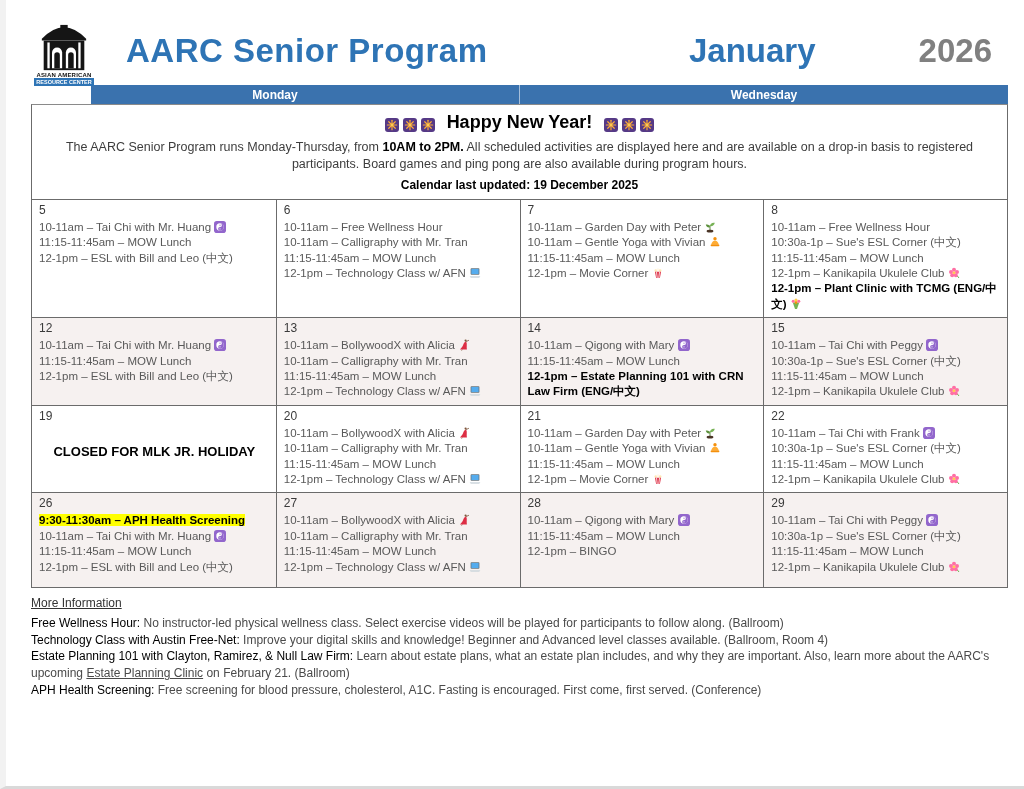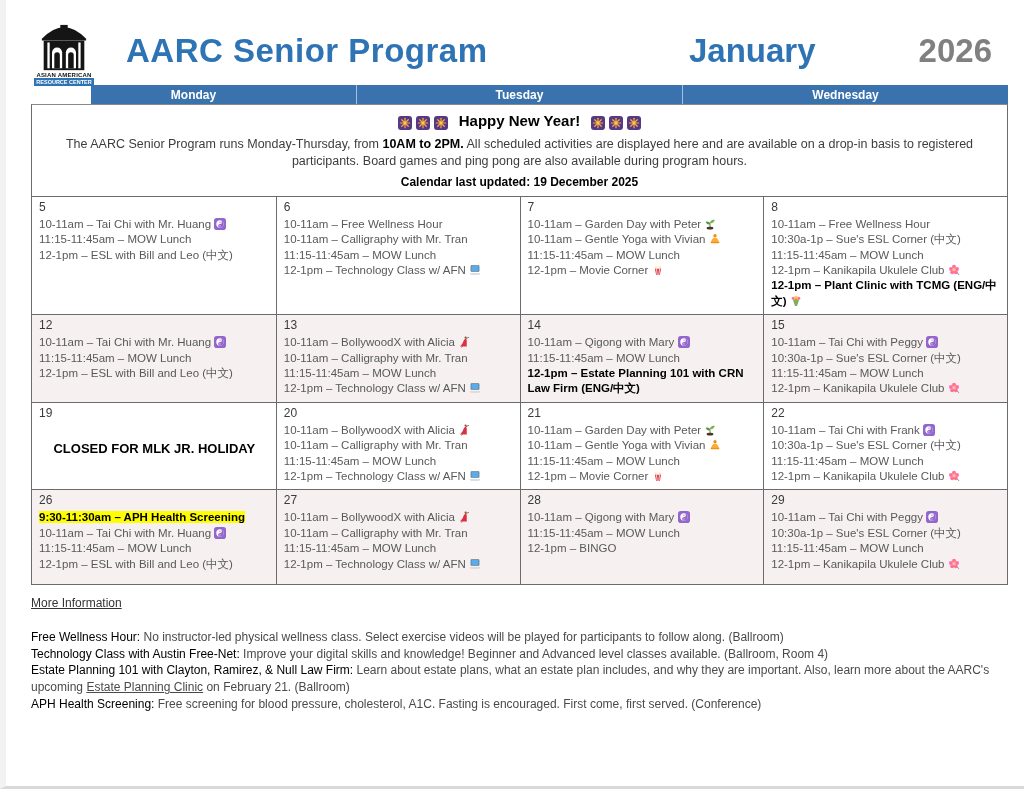--- a/index.html
+++ b/index.html
@@ -19,21 +19,21 @@
 
   
   .dayhdr { position:absolute; left:25px; top:85px; width:977px; height:19px; background:var(--bar-blue,#3A72AE); display:flex; z-index:1; }
   .dayhdr .dh { flex:1; display:flex; align-items:center; justify-content:center; color:#fff; font-size:12px; font-weight:bold; border-left:1px solid rgba(255,255,255,.55); }
   .dayhdr .dh:first-child { border-left:none; }
   .dayhdr .mask { position:absolute; left:0; top:0; width:60px; height:19px; background:#fff; }
 
   
   .tablewrap { position:absolute; left:25px; top:104px; width:977px; border:1px solid #6b6b6b; border-top:1px solid #8a8a8a; background:#fff; }
   .banner { text-align:center; }
-  .bline1 { font-size:15px; font-weight:bold; color:#000; margin:7px 0 6px; }
+  .bline1 { font-size:18px; font-weight:bold; color:#000; margin:7px 0 6px; }
   .bline1 .ic { margin:0 2px; }
   .bline1 .btext { margin:0 5px; }
   .intro { font-size:12.5px; color:#3d3d3d; line-height:1.35; max-width:945px; margin:0 auto; }
   .intro .fb { color:#000; }
   .updated { font-size:12px; font-weight:bold; color:#000; margin:5px 0 7px; }
 
   .week { display:flex; border-top:1px solid #6b6b6b; background:#fff; }
   .week.tinted { background:var(--week-tint,#F6F1F0); }
   .week:nth-of-type(1) { min-height:115px; }
   .week:nth-of-type(2) { min-height:83px; }
@@ -47,21 +47,21 @@
   .event .hl { background:var(--highlight,#FFFF00); }
   .closed-cell { display:flex; flex-direction:column; }
   .closed { flex:1; display:flex; align-items:center; justify-content:center; text-align:center; font-size:13px; font-weight:bold; color:#000; padding-bottom:10px; }
 
   .ic { display:inline-block; vertical-align:-2px; line-height:0; }
   .ic svg { width:12px; height:12px; }
   .bline1 .ic svg { width:14px; height:14px; vertical-align:-2px; }
 
   
   .footer { position:absolute; left:25px; top:595px; width:977px; font-size:12px; color:#4a4a4a; line-height:1.4; }
-  .fheading { color:#333; text-decoration:underline; margin-bottom:17px; }
+  .fheading { color:#333; text-decoration:underline; margin-bottom:3px; }
   .fline .fb { color:#000; font-weight:normal; }
   .fline .fu { text-decoration:underline; }
 </style>
 </head>
 <body>
 
 <div class="page">
 
   <div class="hdr">
     <div class="logo">
@@ -81,21 +81,20 @@
       <div class="logo-l1">ASIAN AMERICAN</div>
       <div class="logo-l2">RESOURCE CENTER</div>
     </div>
     <div class="title">AARC Senior Program</div>
     <div class="month">January</div>
     <div class="year">2026</div>
   </div>
 
   <div class="dayhdr" id="day-headers">
       <div class="dh">Monday</div>
-      <div class="dh">Tuesday</div>
       <div class="dh">Wednesday</div>
       <div class="mask"></div>
     </div>
 
   <div class="tablewrap">
     <div class="banner">
       <div class="bline1">
         <span id="banner-icons-left"><span class="ic"><svg viewBox="0 0 12 12">
                 <rect width="12" height="12" rx="2.5" fill="#553986"></rect>
                 <g stroke="#FFAC33" stroke-width="1" stroke-linecap="round">

